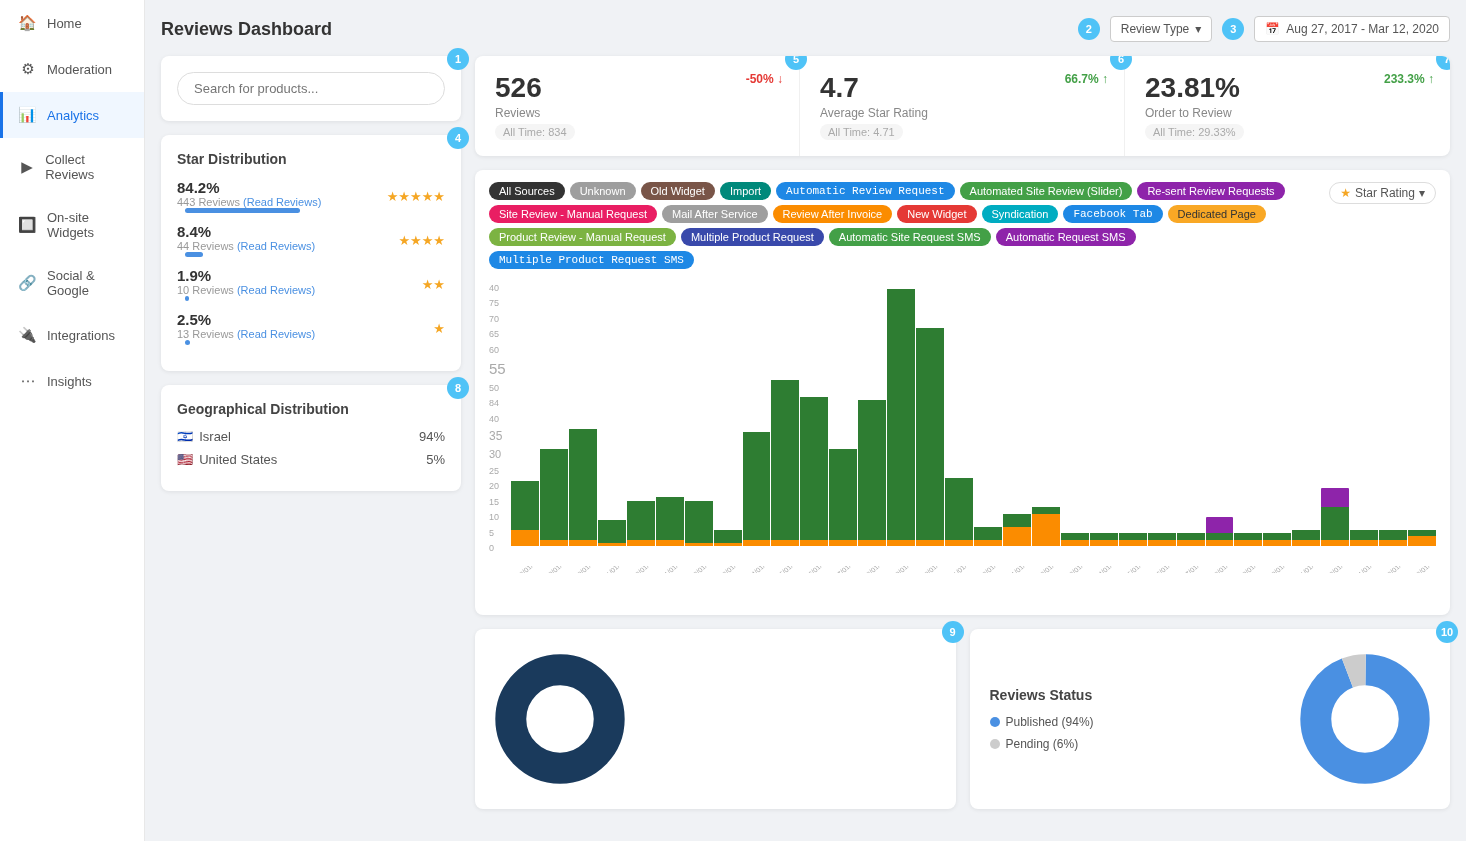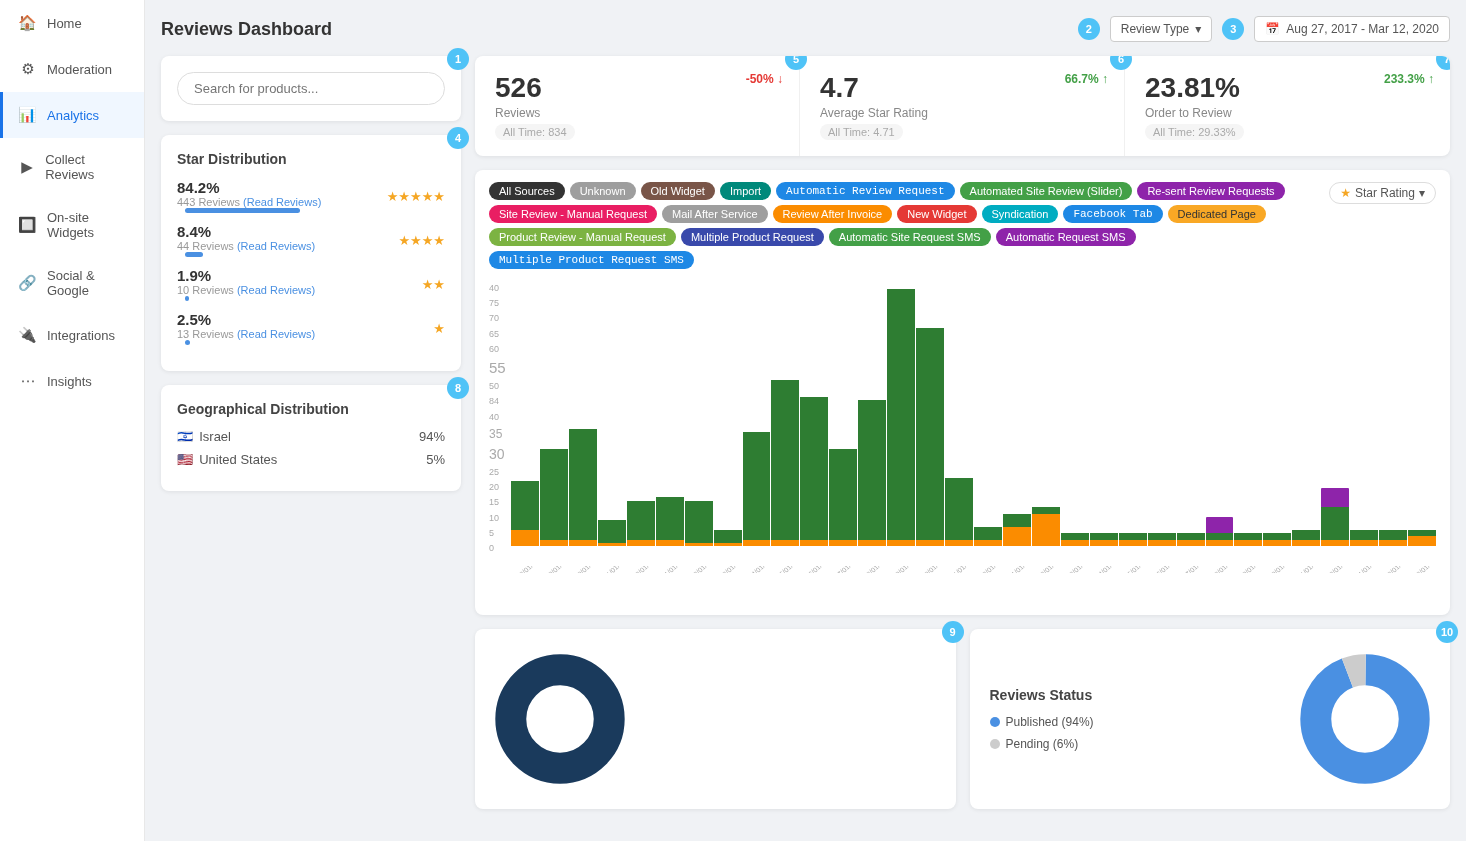--- a/index.html
+++ b/index.html
@@ -299,21 +299,21 @@
               <span style="font-size:9px;color:#aaa;">40</span>
               <span style="font-size:9px;color:#aaa;">75</span>
               <span style="font-size:9px;color:#aaa;">70</span>
               <span style="font-size:9px;color:#aaa;">65</span>
               <span style="font-size:9px;color:#aaa;">60</span>
               <span style="font-size:15px;color:#aaa;">55</span>
               <span style="font-size:9px;color:#aaa;">50</span>
               <span style="font-size:9px;color:#aaa;">84</span>
               <span style="font-size:9px;color:#aaa;">40</span>
               <span style="font-size:12px;color:#aaa;">35</span>
-              <span style="font-size:14px;color:#aaa;">30</span>
+              <span style="font-size:11px;color:#aaa;">30</span>
               <span style="font-size:9px;color:#aaa;">25</span>
               <span style="font-size:9px;color:#aaa;">20</span>
               <span style="font-size:9px;color:#aaa;">15</span>
               <span style="font-size:9px;color:#aaa;">10</span>
               <span style="font-size:9px;color:#aaa;">5</span>
               <span style="font-size:9px;color:#aaa;">0</span>
             </div>
 
             <div style="flex:1;display:flex;flex-direction:column;">
               <div id="chart-bars" style="flex:1;display:flex;align-items:flex-end;gap:1px;padding-bottom:20px;">

